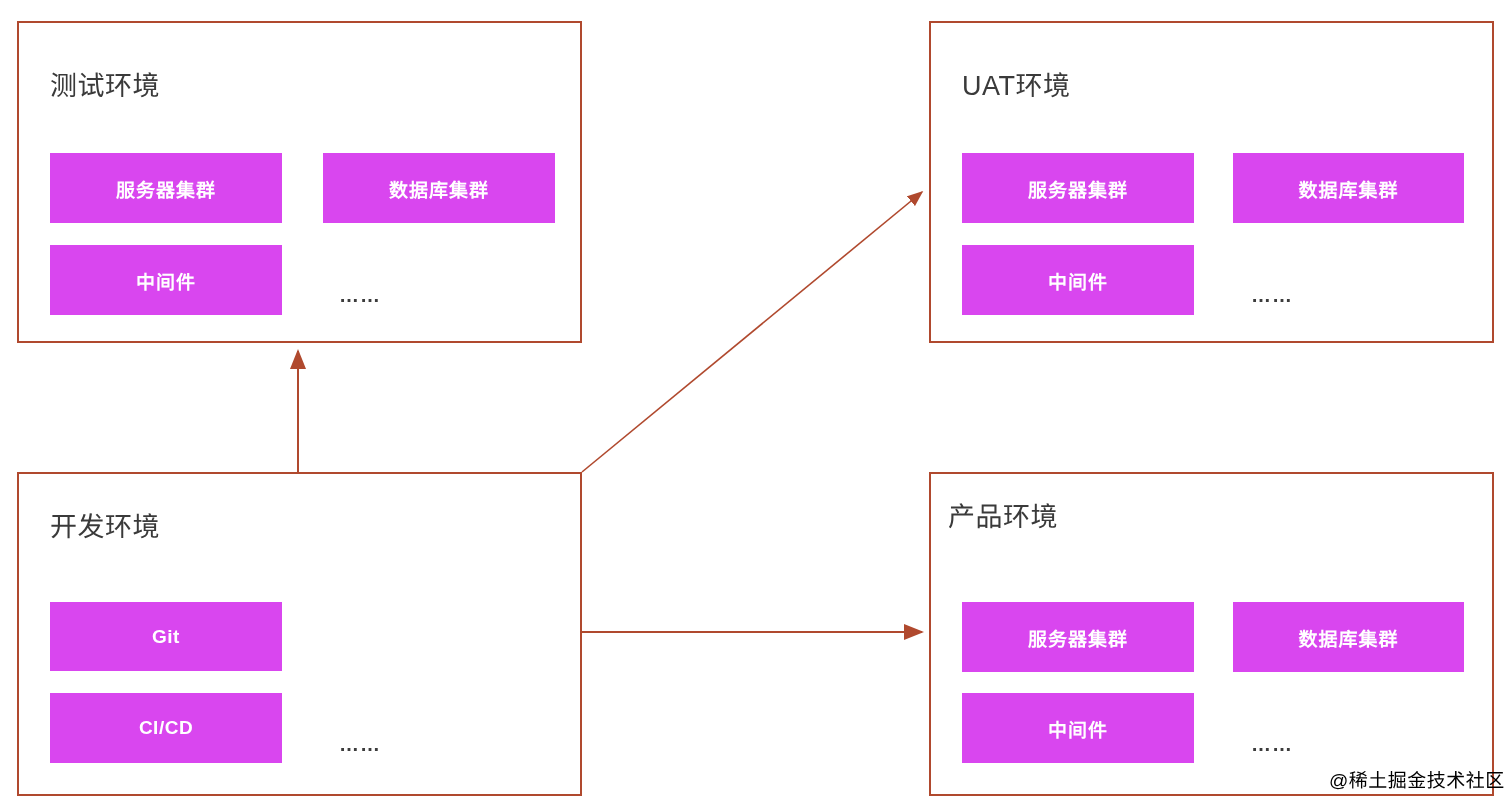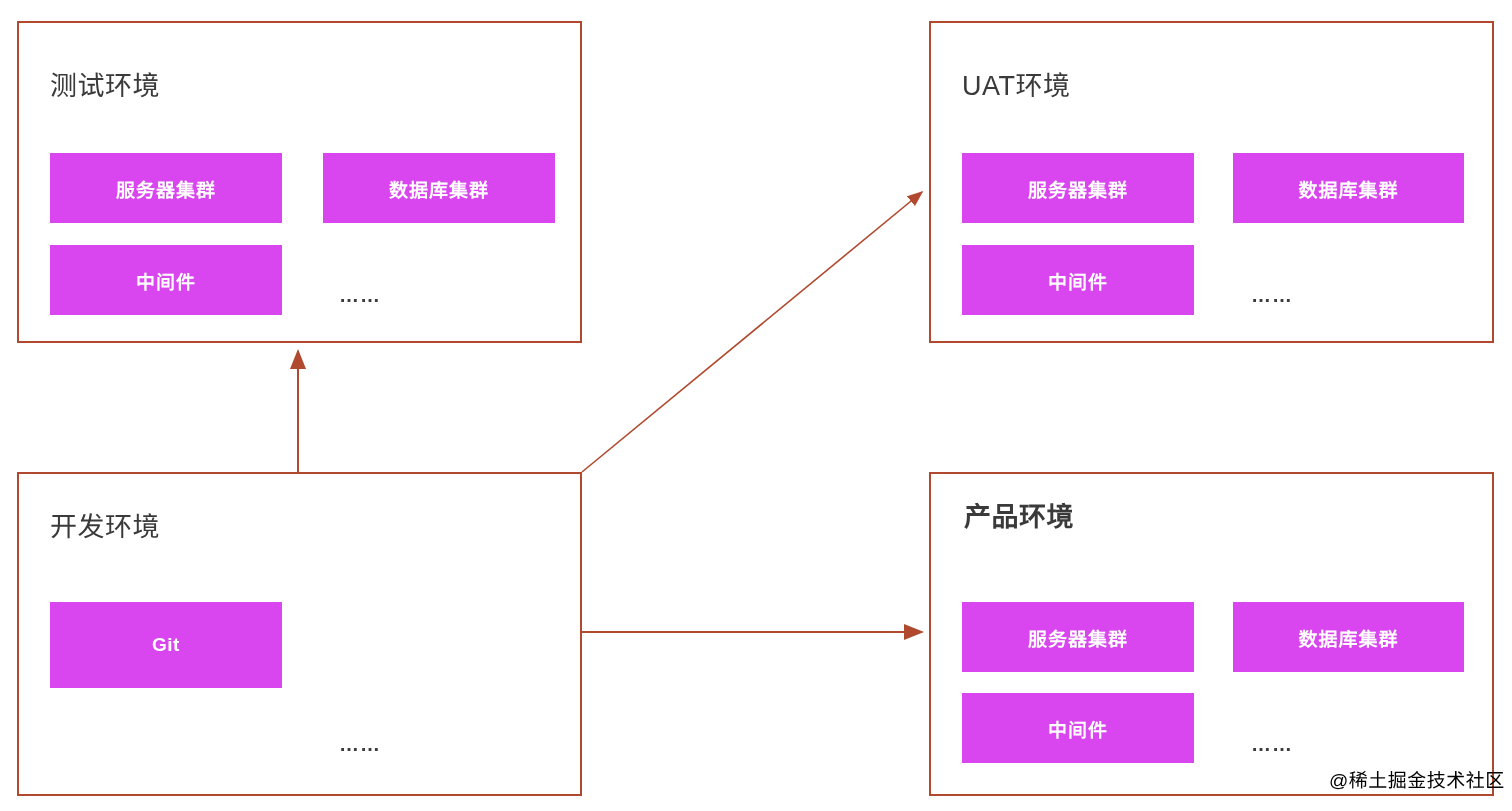--- a/index.html
+++ b/index.html
@@ -129,29 +129,30 @@
     <div class="chip" style="left:302px; top:130px; width:231px; height:70px;">数据库集群</div>
 
     <div class="chip" style="left:31px; top:222px; width:232px; height:70px;">中间件</div>
 
     <div class="ellipsis" style="left:320px; top:262px;">……</div>
   </div>
 
   <div class="env-panel" style="left:17px; top:472px; width:565px; height:324px;">
     <div class="env-title" style="left:31px; top:40px;">开发环境</div>
 
-    <div class="chip latin" style="left:31px; top:128px; width:232px; height:86px;">Git</div>
+    <div class="chip latin" style="left:31px; top:128px; width:232px; height:69px;">Git</div>
 
 
+    <div class="chip latin" style="left:31px; top:219px; width:232px; height:70px;">CI/CD</div>
 
     <div class="ellipsis" style="left:320px; top:260px;">……</div>
   </div>
 
   <div class="env-panel" style="left:929px; top:472px; width:565px; height:324px;">
-    <div class="env-title" style="left:33px; top:30px;font-weight:bold;">产品环境</div>
+    <div class="env-title" style="left:17px; top:30px;">产品环境</div>
 
     <div class="chip" style="left:31px; top:128px; width:232px; height:70px;">服务器集群</div>
 
     <div class="chip" style="left:302px; top:128px; width:231px; height:70px;">数据库集群</div>
 
     <div class="chip" style="left:31px; top:219px; width:232px; height:70px;">中间件</div>
 
     <div class="ellipsis" style="left:320px; top:260px;">……</div>
 
     <div class="watermark" style="left:398px; top:291px;">@稀土掘金技术社区</div>

